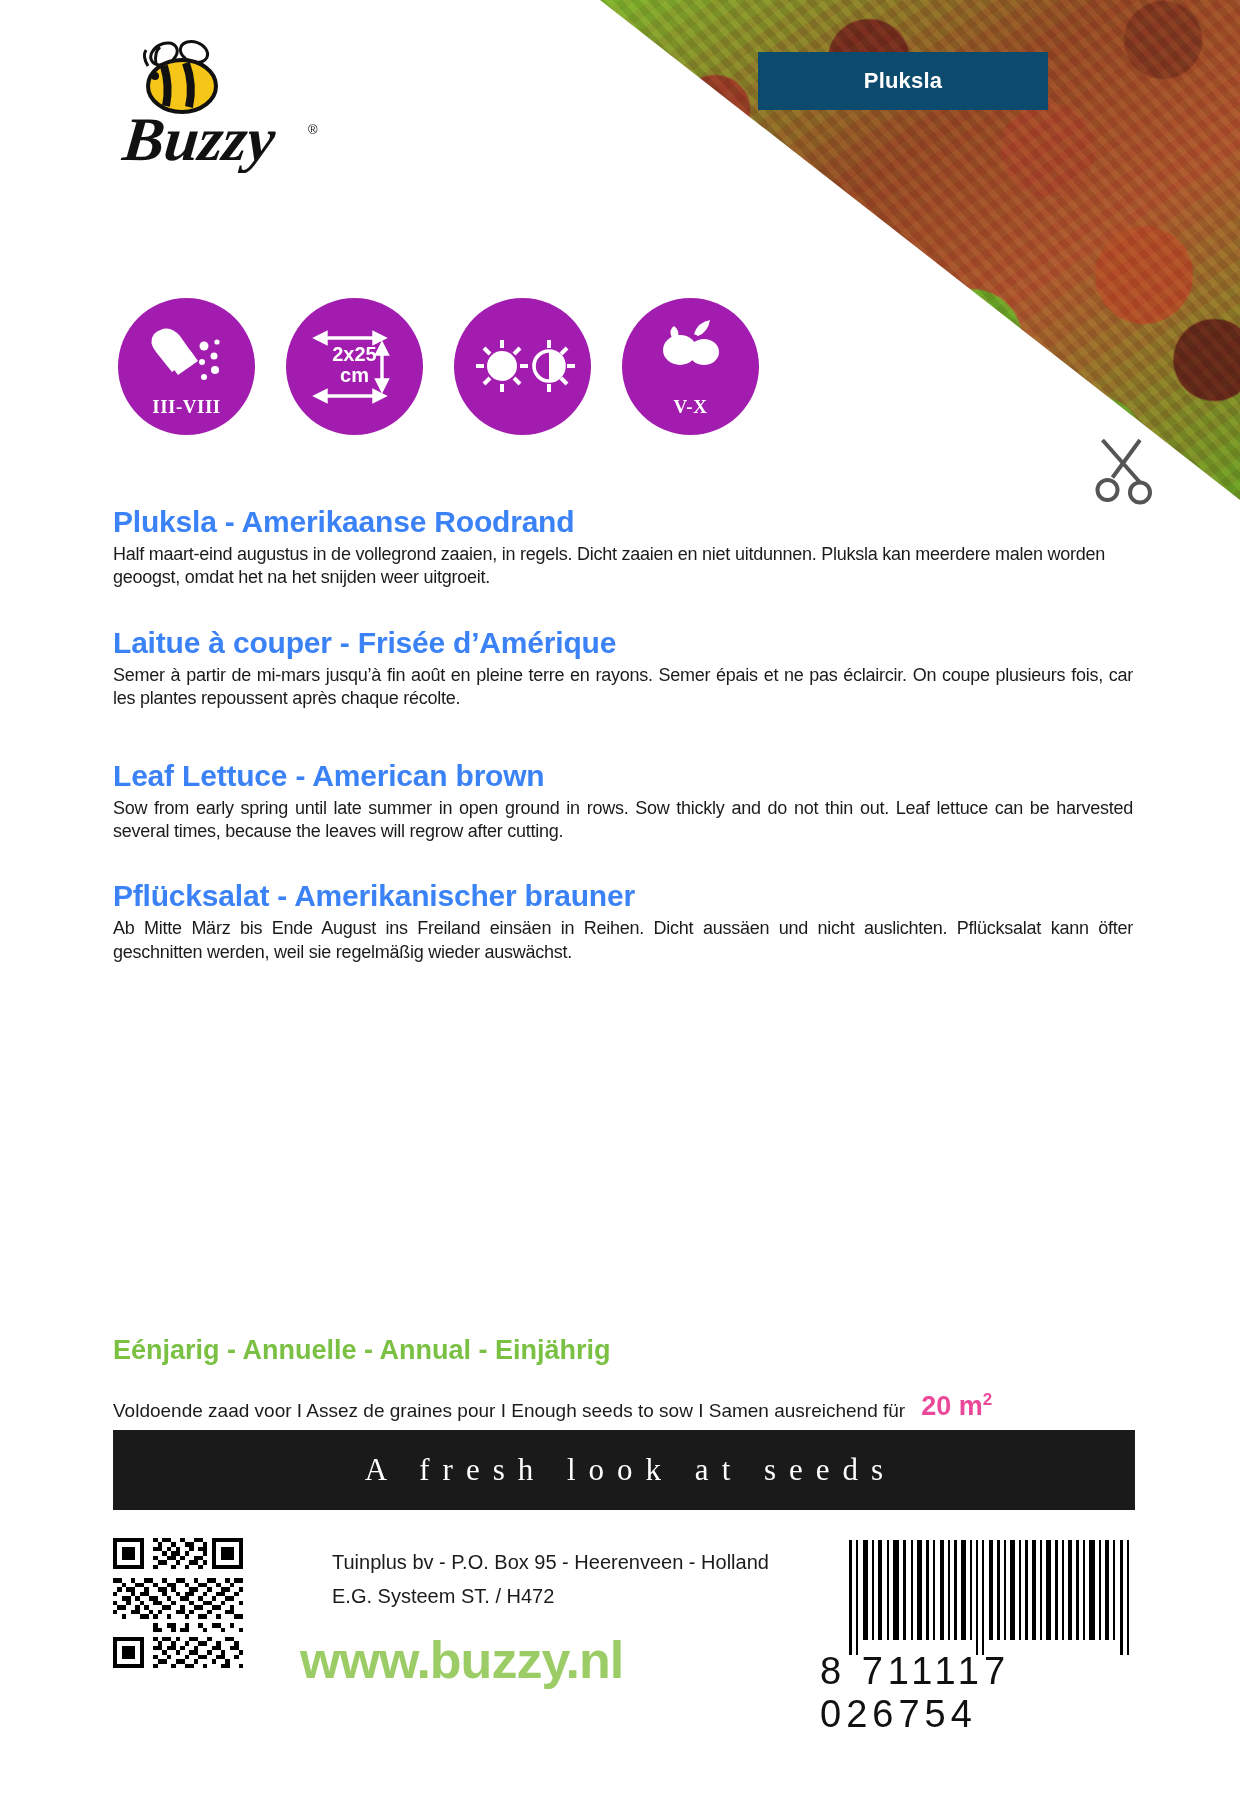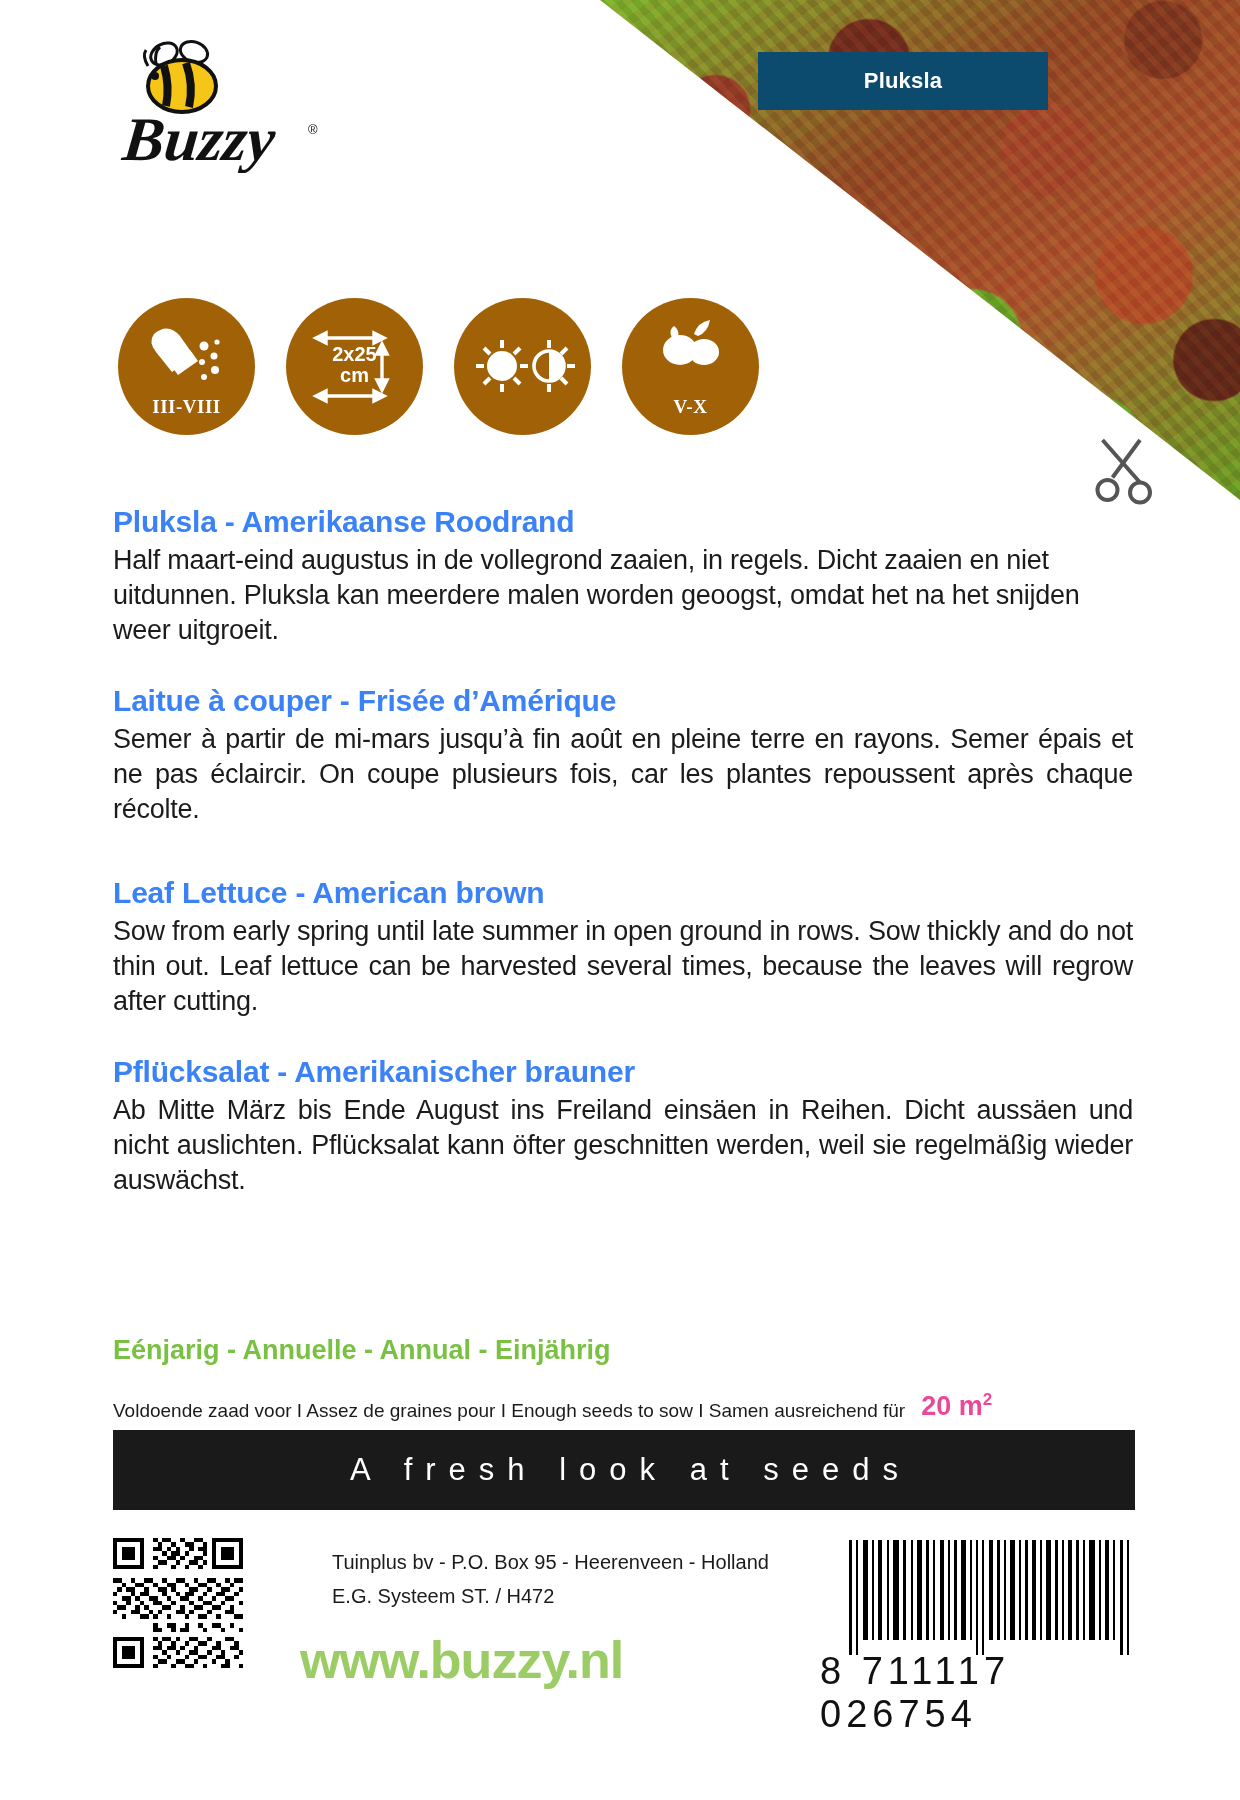--- a/index.html
+++ b/index.html
@@ -99,21 +99,21 @@
     position: absolute;
     top: 298px;
     left: 118px;
     display: flex;
     gap: 31px;
   }
   .icon-circle {
     width: 137px;
     height: 137px;
     border-radius: 50%;
-    background: #a16207;
+    background: #a21caf;
     position: relative;
     color: #ffffff;
   }
   .icon-caption {
     position: absolute;
     bottom: 17px;
     left: 0;
     width: 100%;
     text-align: center;
     font-size: 19px;
@@ -143,21 +143,21 @@
   .block { margin-bottom: 26px; }
   .block h2 {
     margin: 0 0 4px 0;
     font-size: 30px;
     color: #3b82f6;
     font-weight: bold;
     letter-spacing: -0.2px;
   }
   .block p {
     margin: 0;
-    font-size: 27px;
+    font-size: 18px;
     line-height: 1.30;
     color: #1b1b1b;
     letter-spacing: -0.25px;
   }
   .block.justify p { text-align: justify; }
 
   .annual {
     position: absolute;
     top: 1335px;
     left: 113px;
@@ -187,20 +187,21 @@
   .slogan-bar {
     position: absolute;
     top: 1430px;
     left: 113px;
     width: 1022px;
     height: 80px;
     background: #1a1a1a;
     display: flex;
     align-items: center;
     justify-content: center;
+    font-family: Liberation Serif, serif;
   }
   .slogan-bar span {
     color: #ffffff;
     font-size: 31px;
     letter-spacing: 13px;
     padding-left: 13px;
   }
 
   
   .qr {

